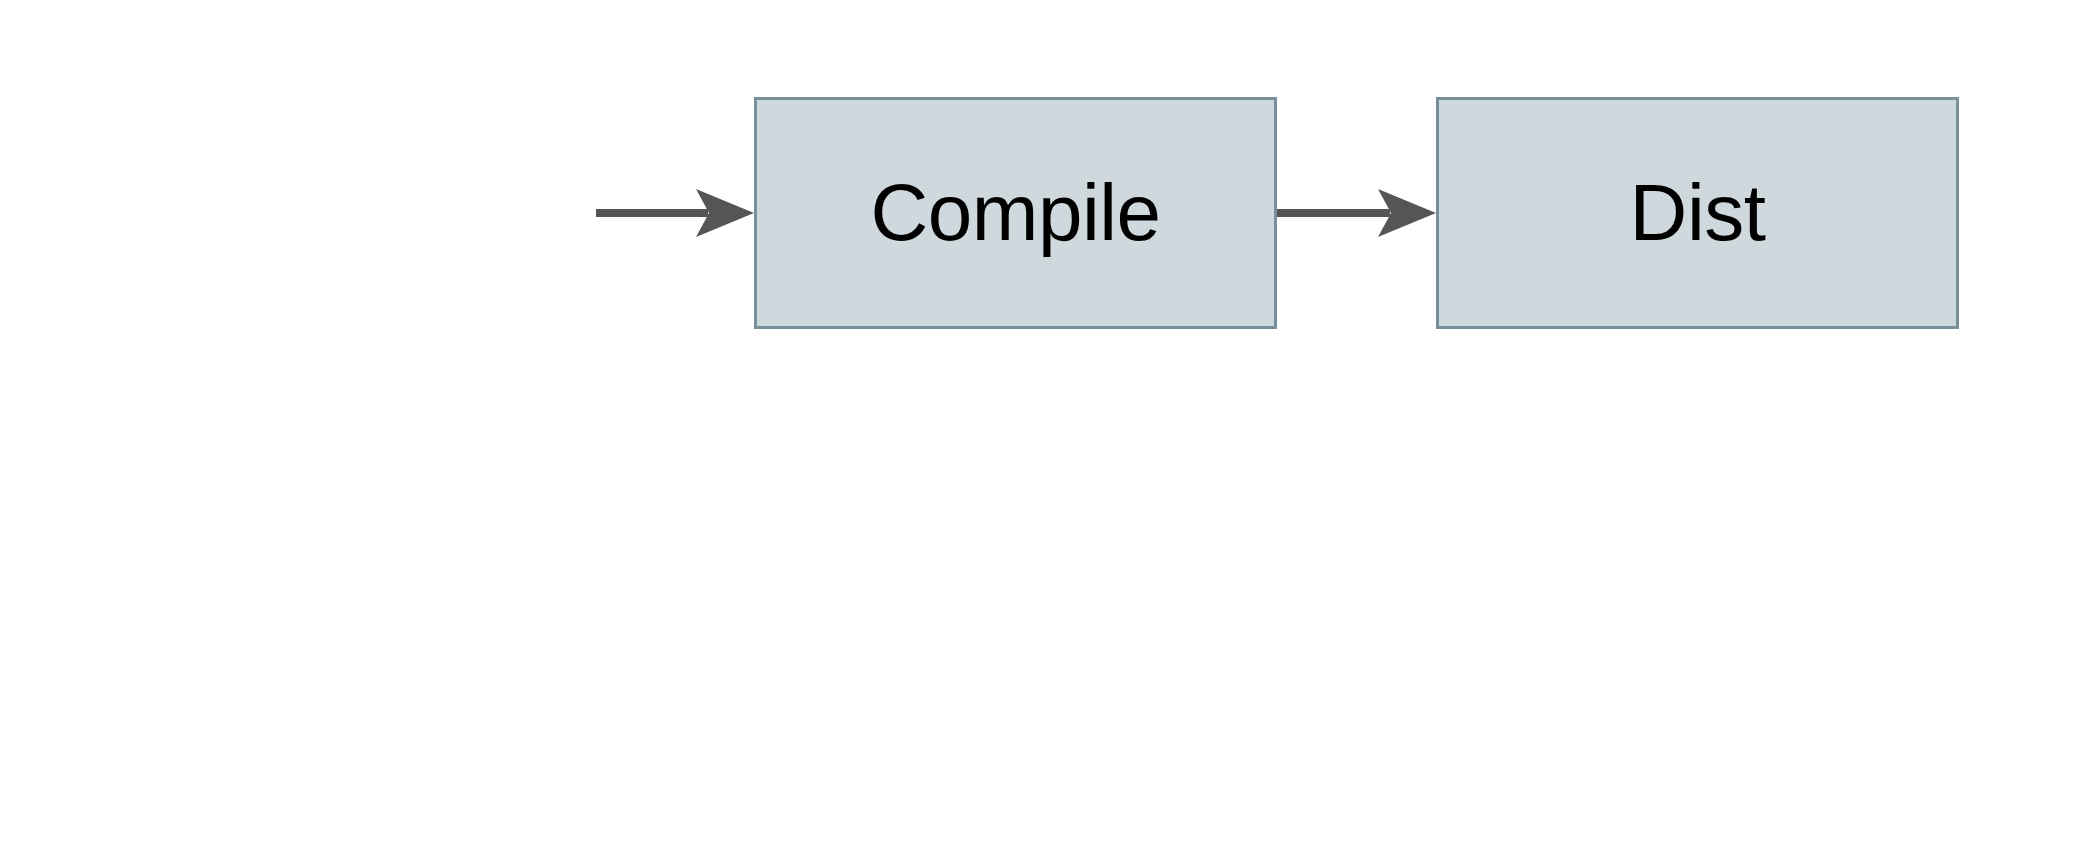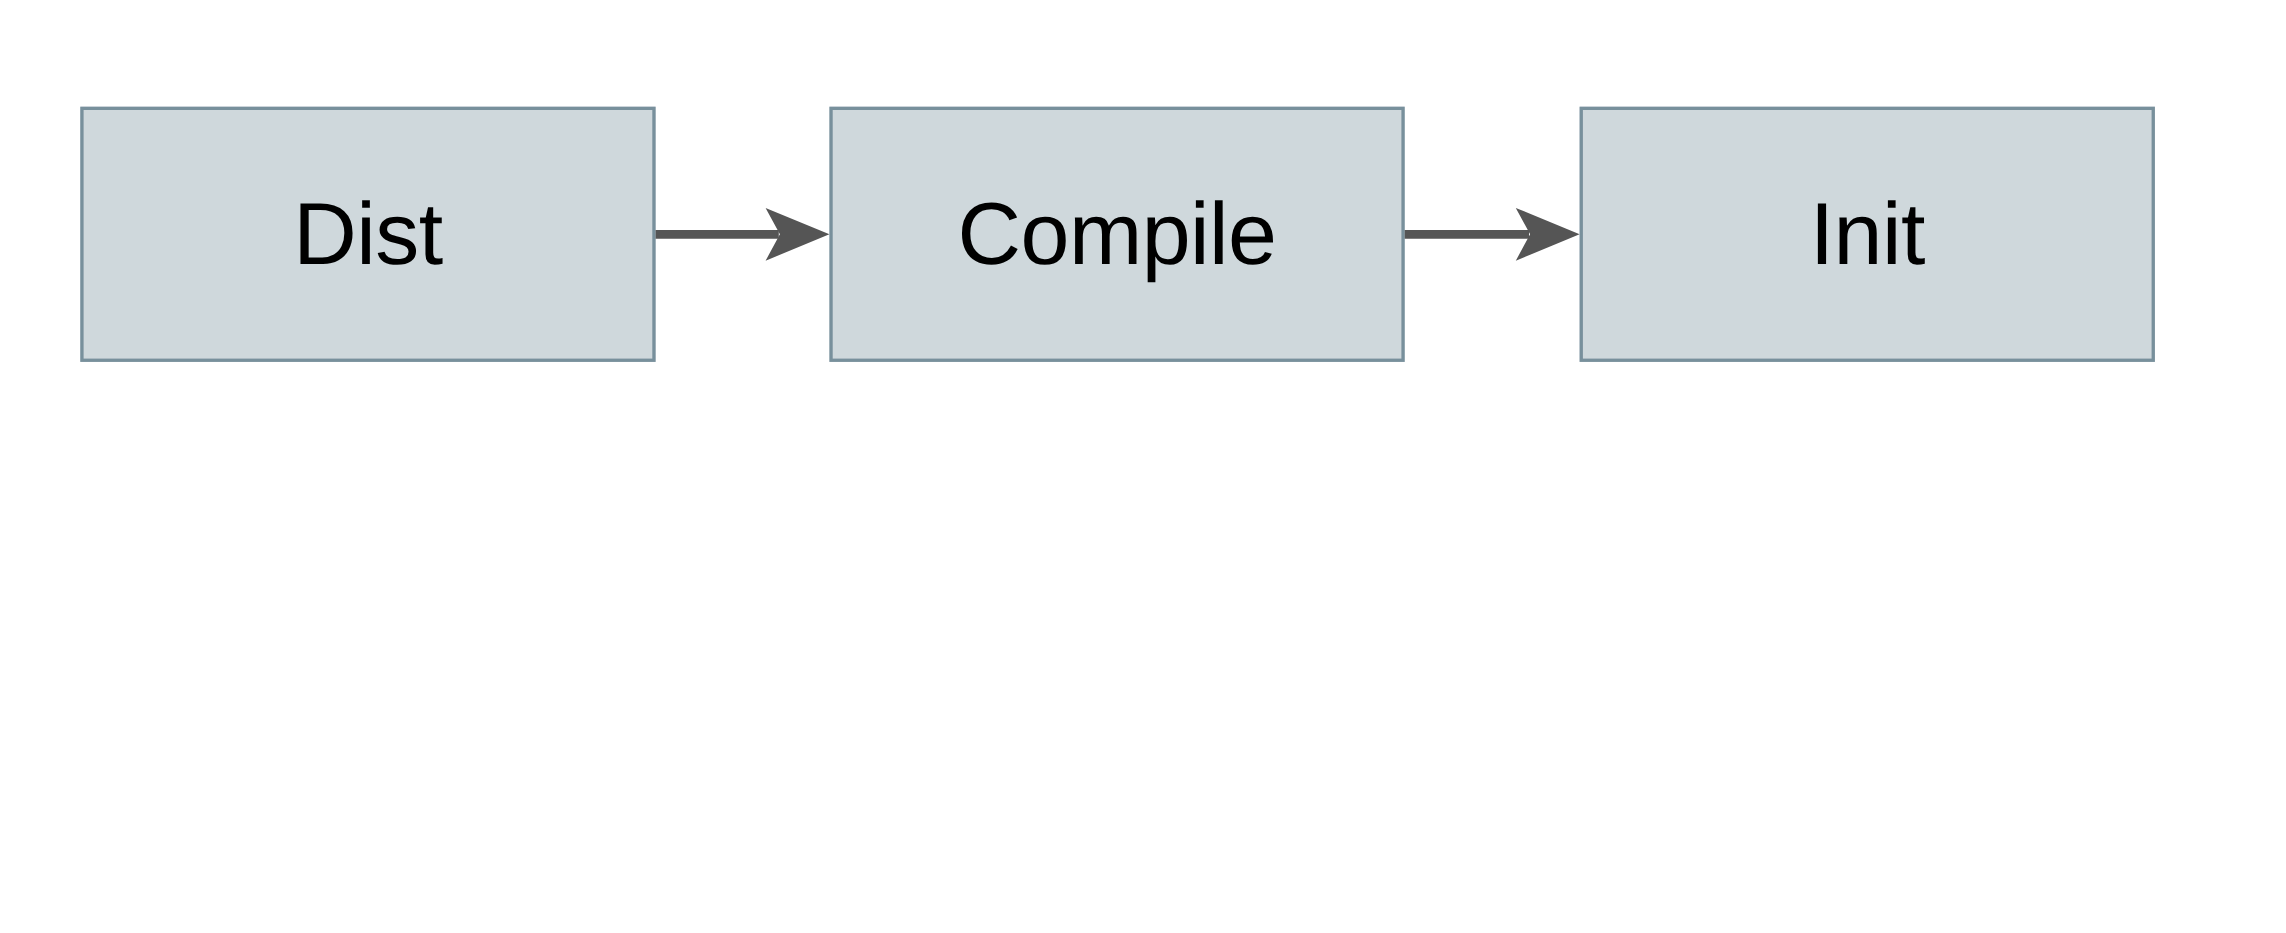--- a/index.html
+++ b/index.html
@@ -53,30 +53,27 @@
   #node-clean   { left: 754px;  top: 511px; }
   
   #edge-dist-compile { left: 596px;  top: 185px; width: 158px; height: 56px; }
   #edge-compile-init { left: 1277px; top: 185px; width: 159px; height: 56px; }
 </style>
 </head>
 <body>
 
 <div id="canvas">
 
-  <div class="node" id="node-dist">
-    <span class="node-label">Dist</span>
-  </div>
 
   <div class="node" id="node-compile">
     <span class="node-label">Compile</span>
   </div>
 
   <div class="node" id="node-init">
-    <span class="node-label">Init</span>
+    <span class="node-label">Dist</span>
   </div>
 
 
   <div class="edge" id="edge-dist-compile">
     <svg width="158" height="56" viewBox="0 0 158 56" xmlns="http://www.w3.org/2000/svg" aria-hidden="true">
       <path d="M0,24 L112,24 L112,32 L0,32 Z" fill="#555555"></path>
       <path d="M158,28 L100,4 L113,28 L100,52 Z" fill="#555555"></path>
     </svg>
   </div>
 

